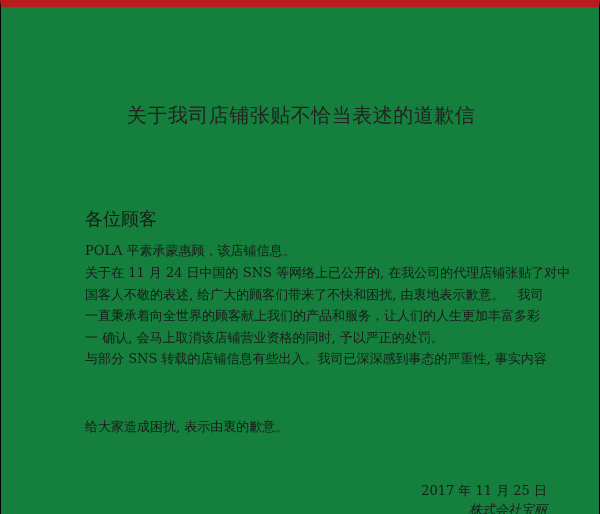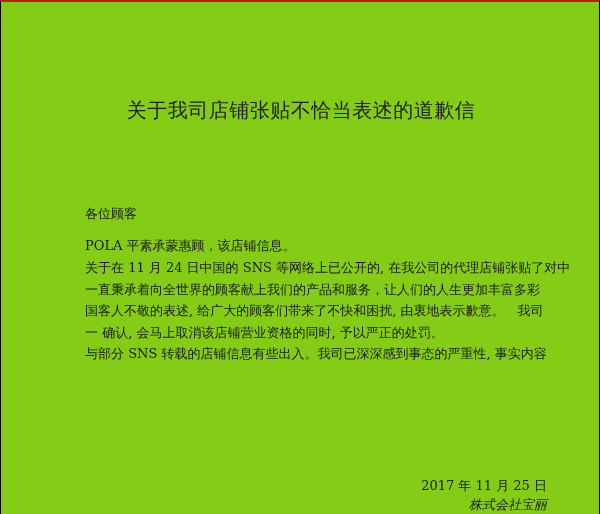--- a/index.html
+++ b/index.html
@@ -17,39 +17,39 @@
     }
     .page {
       position: absolute;
       left: 0;
       top: 0;
       width: 600px;
       height: 514px;
       box-sizing: border-box;
       border-left: 1px solid #000;
       border-right: 1px solid #000;
-      border-top: 2px solid #b91c1c;
-      background: #84cc16;
+      border-top: 7px solid #b91c1c;
+      background: #15803d;
     }
     .title {
       position: absolute;
       left: 0;
       width: 600px;
       top: 94px;
       text-align: center;
       font-size: 20px;
       letter-spacing: 0.5px;
       color: #222;
       line-height: 28px;
     }
     .salutation {
       position: absolute;
       left: 84px;
       top: 202px;
-      font-size: 13px;
+      font-size: 18px;
       line-height: 20px;
       color: #1a1a1a;
     }
     .body-text {
       position: absolute;
       left: 84px;
       width: 440px;
       font-size: 13px;
       line-height: 21.6px;
       color: #1a1a1a;
@@ -77,22 +77,23 @@
 
 <div class="page">
   <div class="title">关于我司店铺张贴不恰当表述的道歉信</div>
 
   <div class="salutation">各位顾客</div>
 
   <div class="body-text greeting">POLA 平素承蒙惠顾，该店铺信息。</div>
 
   <div class="body-text paragraph-main">
     <span class="line">关于在 11 月 24 日中国的 SNS 等网络上已公开的, 在我公司的代理店铺张贴了对中</span>
+    <span class="line">国客人不敬的表述, 给广大的顾客们带来了不快和困扰, 由衷地表示歉意。　我司</span>
     <span class="line">一直秉承着向全世界的顾客献上我们的产品和服务，让人们的人生更加丰富多彩</span>
-    <span class="line">国客人不敬的表述, 给广大的顾客们带来了不快和困扰, 由衷地表示歉意。　我司</span>
     <span class="line">一 确认, 会马上取消该店铺营业资格的同时, 予以严正的处罚。</span>
     <span class="line">与部分 SNS 转载的店铺信息有些出入。我司已深深感到事态的严重性, 事实内容</span>
   </div>
 
+  <div class="body-text closing">给大家造成困扰, 表示由衷的歉意。</div>
 
   <div class="signature sig-date">2017 年 11 月 25 日</div>
   <div class="signature sig-company">株式会社宝丽</div>
 </div>
 
 </body></html>

